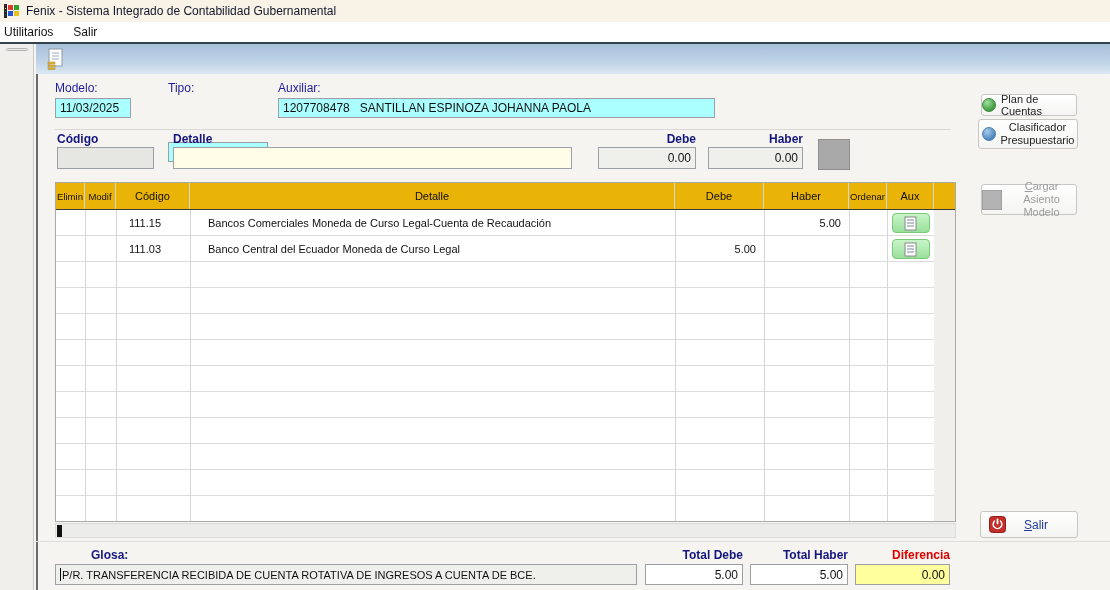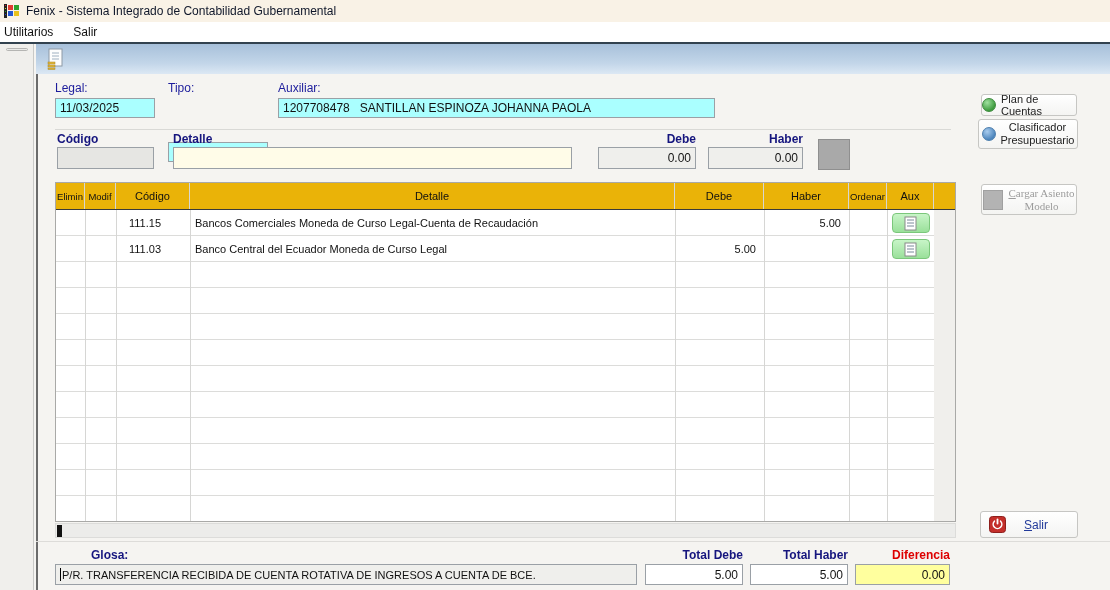--- a/index.html
+++ b/index.html
@@ -63,21 +63,21 @@
   .ghead .hc { display:flex; align-items:center; justify-content:center; font-size:11px; color:#111; border-right:1px solid #d6d6d4; height:100%; }
   .ghead .hc.small { font-size:9.5px; }
   .ghead .hc:last-child { border-right:none; }
   .gbody { position:absolute; left:0; top:27px; width:899px; height:311px;
            background:repeating-linear-gradient(180deg,#ffffff 0px,#ffffff 25px,#dcdcda 25px,#dcdcda 26px); }
   .vline { position:absolute; top:0; bottom:0; width:1px; background:#d6d6d4; }
   .scrollcol { position:absolute; top:0; bottom:0; left:878px; width:21px; background:#f0efec; }
   .grow { position:absolute; left:0; width:899px; height:26px; display:flex; align-items:center; }
   .grow .c { height:100%; display:flex; align-items:center; font-size:11px; color:#111; }
   .c.codigo { padding-left:13px; }
-  .c.detalle { padding-left:5px; }
+  .c.detalle { padding-left:18px; }
   .c.num { justify-content:flex-end; padding-right:8px; }
   .auxbtn { width:38px; height:20px; margin:auto; background:linear-gradient(180deg,#c8f5c8,#9ae09a); border:1px solid #7bc77b; border-radius:4px; display:flex; align-items:center; justify-content:center; cursor:default; }
 
   
   .hscroll { position:absolute; left:55px; top:523px; width:901px; height:15px; background:#ececea; border:1px solid #dcdcda; }
   .hthumb { position:absolute; left:1px; top:1px; width:5px; height:12px; background:#111; }
 
   
   .footline { position:absolute; left:36px; top:541px; width:1074px; height:1px; background:#dddcd9; }
   .caret { width:1px; height:13px; background:#000; margin-right:1px; flex:0 0 auto; }
@@ -124,22 +124,22 @@
         <line x1="6" y1="11" x2="13" y2="11" stroke="#9fb0c0" stroke-width="1"></line>
         <rect x="2" y="14" width="7" height="2" fill="#e4b93c" stroke="#a8831c" stroke-width="0.5"></rect>
         <rect x="2" y="17" width="7" height="2" fill="#e4b93c" stroke="#a8831c" stroke-width="0.5"></rect>
         <rect x="2" y="20" width="7" height="1.5" fill="#e4b93c" stroke="#a8831c" stroke-width="0.5"></rect>
       </svg>
     </span>
   </div>
 
   <div class="contentpanel"></div>
 
-  <div class="lbl" style="left:55px; top:81px;">Legal:</div>
-  <div class="field cyan" style="left:55px; top:98px; width:100px; height:20px;">
+  <div class="lbl" style="left:55px; top:81px;">Modelo:</div>
+  <div class="field cyan" style="left:55px; top:98px; width:76px; height:20px;">
     <span>11/03/2025</span>
   </div>
 
   <div class="lbl" style="left:168px; top:81px;">Tipo:</div>
   <div class="field cyan" style="left:168px; top:98px; width:100px; height:20px;margin-top:44px;">
     <span>Financiero</span>
   </div>
 
   <div class="lbl" style="left:278px; top:81px;">Auxiliar:</div>
   <div class="field cyan" style="left:278px; top:98px; width:437px; height:20px;">
@@ -172,21 +172,21 @@
     <span>0.00</span>
   </div>
 
   <div class="lbl bold" style="left:708px; top:132px; width:95px; text-align:right;">Haber</div>
   <div class="field lightgray right" style="left:708px; top:147px; width:95px; height:22px;">
     <span>0.00</span>
   </div>
 
   <div class="graysquare"></div>
 
-  <div class="sbtn disabled" style="left:981px; top:184px; width:96px; height:31px;font-family:Liberation Serif, serif;">
+  <div class="sbtn disabled" style="left:981px; top:184px; width:96px; height:31px;">
     <span class="gicon"></span>
     <span class="two"><span class="mn">C</span><span>argar Asiento</span><br><span>Modelo</span></span>
   </div>
 
   <div class="grid">
     <div class="ghead">
       <div class="hc small" style="width:29px;">Elimin</div>
       <div class="hc small" style="width:31px;">Modif</div>
       <div class="hc" style="width:74px;">Código</div>
       <div class="hc" style="width:485px;">Detalle</div>

